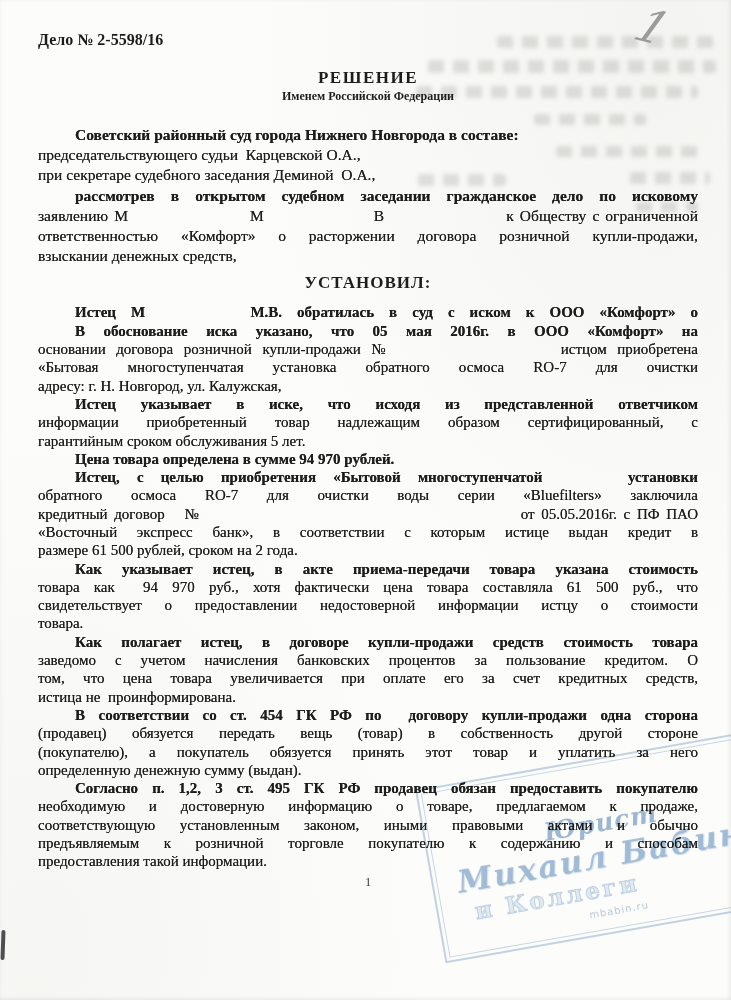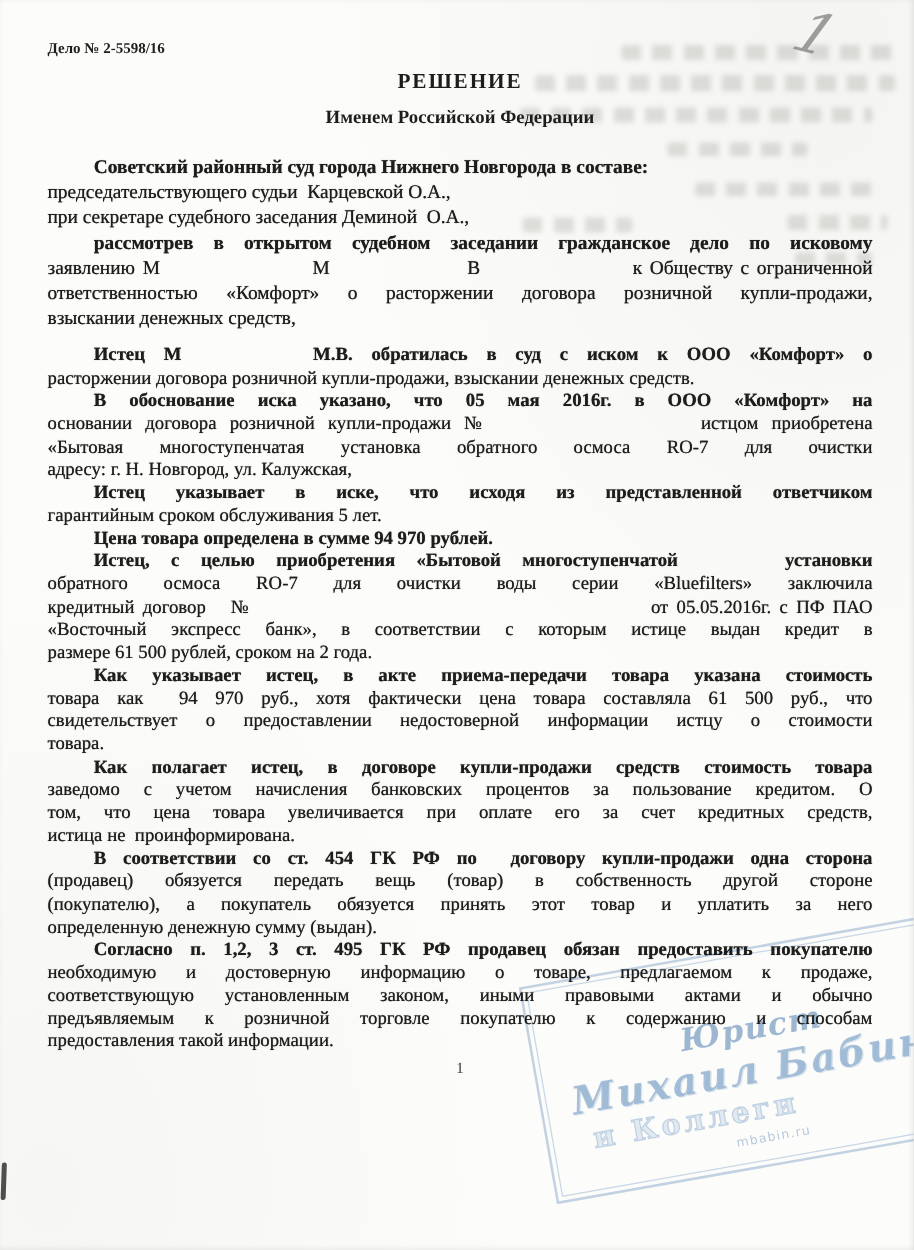--- a/index.html
+++ b/index.html
@@ -10,23 +10,23 @@
     background:#fcfcfa;
     background-image:
       radial-gradient(ellipse at 90% 5%, rgba(170,170,164,0.10), transparent 45%),
       radial-gradient(ellipse at 5% 95%, rgba(170,170,164,0.08), transparent 40%);
     box-shadow: inset -2px 0 4px rgba(0,0,0,0.05), inset 0 -2px 4px rgba(0,0,0,0.04);
     overflow:hidden;
     font-family:"Liberation Serif", serif;
     color:#1d1d1b;
   }
   .content{position:absolute;left:38px;top:0;width:660px;}
-  .case-number{margin-top:31px;font-weight:bold;font-size:12px;}
-  .title{text-align:center;font-weight:bold;font-size:17px;letter-spacing:1.5px;margin-top:9px;}
-  .subtitle{text-align:center;font-weight:bold;font-size:15px;margin-top:11px;}
+  .case-number{margin-top:31px;font-weight:bold;font-size:16px;}
+  .title{text-align:center;font-weight:bold;font-size:17px;letter-spacing:1.5px;margin-top:19px;}
+  .subtitle{text-align:center;font-weight:bold;font-size:12px;margin-top:1px;}
   .city-date{display:flex;justify-content:space-between;margin-top:19px;
     padding-left:28px;padding-right:46px;font-weight:bold;font-size:16px;}
   .intro{margin-top:21px;font-size:15.5px;line-height:20.2px;}
   .heading{text-align:center;font-weight:bold;font-size:17px;letter-spacing:1px;margin-top:7px;}
   .body-block{margin-top:10px;font-size:15px;line-height:18.3px;}
   .line{text-align:justify;text-align-last:justify;text-shadow:0 0 0.6px rgba(25,25,25,0.85);}
   .line.last{text-align-last:left;}
   .line.indent{text-indent:37px;font-weight:bold;}
   .footer-num{text-align:center;font-size:12.5px;margin-top:4px;color:#3c3c3c;}
 
@@ -112,38 +112,39 @@
 
         <div class="line indent">рассмотрев в открытом судебном заседании гражданское дело по исковому</div>
 
         <div class="line">заявлению М&nbsp;&nbsp;&nbsp;&nbsp;&nbsp;&nbsp;&nbsp;&nbsp;&nbsp;&nbsp;&nbsp;&nbsp;&nbsp;&nbsp;&nbsp;&nbsp;&nbsp;&nbsp;&nbsp;&nbsp;М&nbsp;&nbsp;&nbsp;&nbsp;&nbsp;&nbsp;&nbsp;&nbsp;&nbsp;&nbsp;&nbsp;&nbsp;&nbsp;&nbsp;&nbsp;&nbsp;&nbsp;&nbsp;В&nbsp;&nbsp;&nbsp;&nbsp;&nbsp;&nbsp;&nbsp;&nbsp;&nbsp;&nbsp;&nbsp;&nbsp;&nbsp;&nbsp;&nbsp;&nbsp;&nbsp;&nbsp;&nbsp;&nbsp;к Обществу с ограниченной</div>
 
         <div class="line">ответственностью «Комфорт» о расторжении договора розничной купли-продажи,</div>
 
         <div class="line last">взыскании денежных средств,</div>
       </div>
 
+    <div class="heading">УСТАНОВИЛ:</div>
 
     <div class="body-block">
 
         <div class="line indent">Истец М&nbsp;&nbsp;&nbsp;&nbsp;&nbsp;&nbsp;&nbsp;М.В. обратилась в суд с иском к ООО «Комфорт» о</div>
 
-        <div class="line last">расторжении договора розничной купли-продажи, взыскании денежных средств.</div>
 
         <div class="line indent">В обоснование иска указано, что 05 мая 2016г. в ООО «Комфорт» на</div>
 
         <div class="line">основании договора розничной купли-продажи №&nbsp;&nbsp;&nbsp;&nbsp;&nbsp;&nbsp;&nbsp;&nbsp;&nbsp;&nbsp;&nbsp;&nbsp;&nbsp;&nbsp;&nbsp;&nbsp;истцом приобретена</div>
 
         <div class="line">«Бытовая многоступенчатая установка обратного осмоса RO-7 для очистки</div>
 
 
         <div class="line last">адресу: г. Н. Новгород, ул. Калужская,</div>
 
         <div class="line indent">Истец указывает в иске, что исходя из представленной ответчиком</div>
 
+        <div class="line">информации приобретенный товар надлежащим образом сертифицированный, с</div>
 
         <div class="line last">гарантийным сроком обслуживания 5 лет.</div>
 
         <div class="line indent last">Цена товара определена в сумме 94 970 рублей.</div>
 
 
         <div class="line indent">Истец, с целью приобретения «Бытовой многоступенчатой&nbsp;&nbsp;&nbsp;&nbsp; установки</div>
 
         <div class="line">обратного осмоса RO-7 для очистки воды серии «Bluefilters» заключила</div>
 

